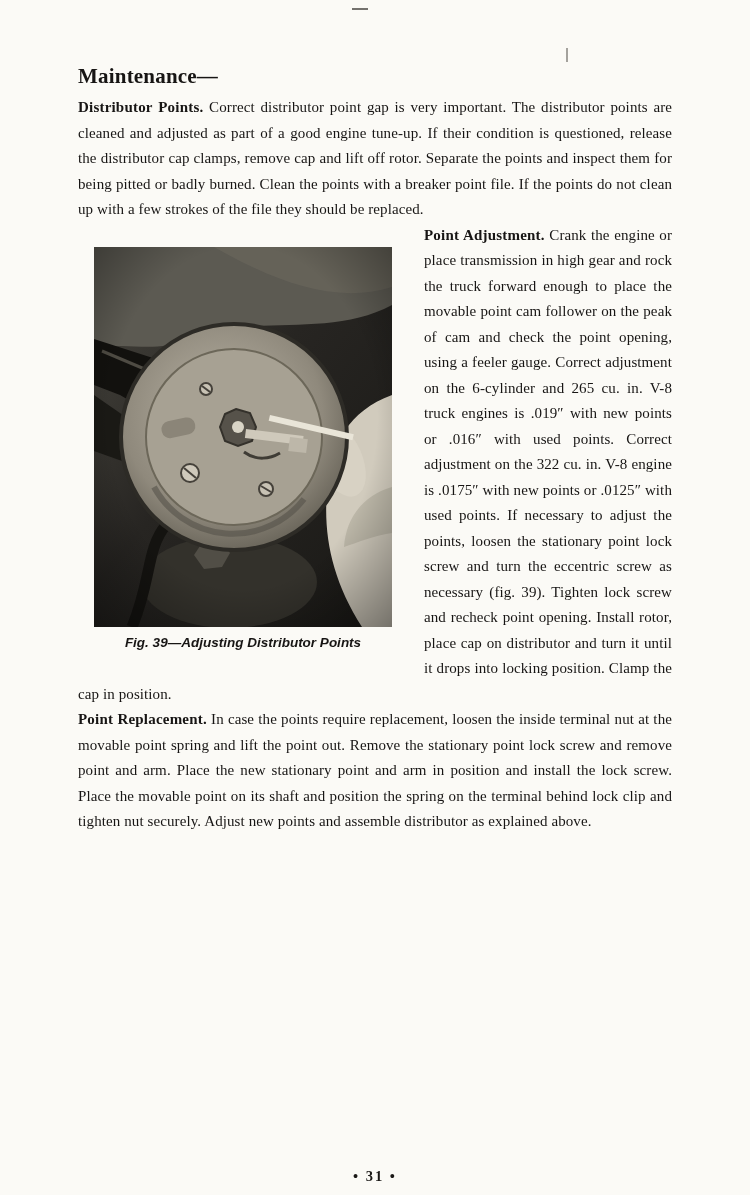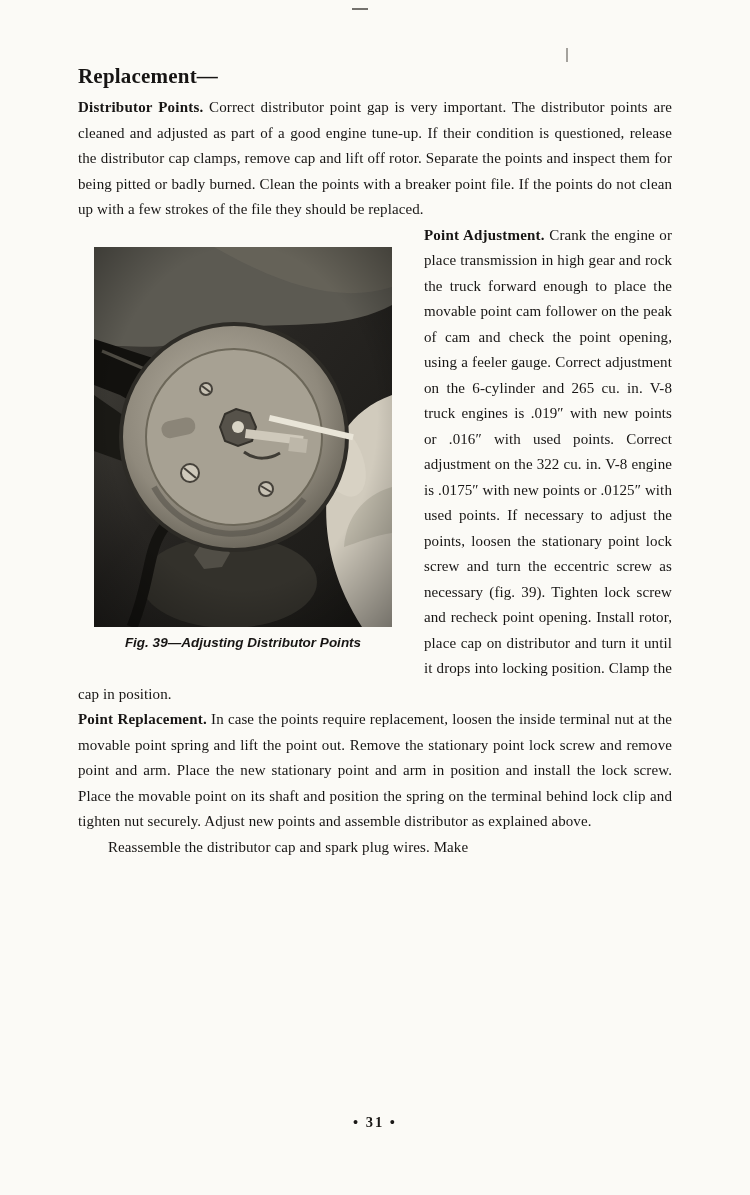--- a/index.html
+++ b/index.html
@@ -47,21 +47,21 @@
     font-style:italic;
     font-weight:bold;
     font-size:13.5px;
     text-align:center;
     margin-top:8px;
     color:#171514;
   }
   .page-number{
     position:absolute;
     left:0;right:0;
-    top:1114px;
+    top:1168px;
     text-align:center;
     font-size:14.5px;
     font-weight:bold;
     letter-spacing:2px;
     color:#1a1816;
   }
   .scan-artifact-top{
     position:absolute;top:8px;left:352px;
     width:16px;height:2px;background:#3a3835;opacity:.7;
   }
@@ -71,21 +71,21 @@
   }
 </style>
 </head>
 <body>
 
 <div class="page">
 
   <div class="scan-artifact-top"></div>
   <div class="scan-artifact-right"></div>
 
-  <h1 class="heading">Replacement—</h1>
+  <h1 class="heading">Maintenance—</h1>
 
   <p class="body-par"><b>Distributor Points.</b><span> Correct distributor point gap is very important. The distributor points are cleaned and adjusted as part of a good engine tune-up. If their condition is questioned, release the distributor cap clamps, remove cap and lift off rotor. Separate the points and inspect them for being pitted or badly burned. Clean the points with a breaker point file. If the points do not clean up with a few strokes of the file they should be replaced.</span></p>
 
   <figure class="fig">
     <div class="photo">
       <svg viewBox="0 0 298 380" preserveAspectRatio="none">
         <defs>
           <linearGradient id="bg" x1="0" y1="0" x2="1" y2="1">
             <stop offset="0%" stop-color="#4a4841"></stop>
             <stop offset="45%" stop-color="#272522"></stop>
@@ -145,17 +145,16 @@
         <rect width="298" height="380" fill="url(#vig)"></rect>
       </svg>
     </div>
     <figcaption class="caption">Fig. 39—Adjusting Distributor Points</figcaption>
   </figure>
 
   <p class="body-par"><b>Point Adjustment.</b><span> Crank the engine or place transmission in high gear and rock the truck forward enough to place the movable point cam follower on the peak of cam and check the point opening, using a feeler gauge. Correct adjustment on the 6-cylinder and 265 cu. in. V-8 truck engines is .019″ with new points or .016″ with used points. Correct adjustment on the 322 cu. in. V-8 engine is .0175″ with new points or .0125″ with used points. If necessary to adjust the points, loosen the stationary point lock screw and turn the eccentric screw as necessary (fig. 39). Tighten lock screw and recheck point opening. Install rotor, place cap on distributor and turn it until it drops into locking position. Clamp the cap in position.</span></p>
 
   <p class="body-par par-replacement"><b>Point Replacement.</b><span> In case the points require replacement, loosen the inside terminal nut at the movable point spring and lift the point out. Remove the stationary point lock screw and remove point and arm. Place the new stationary point and arm in position and install the lock screw. Place the movable point on its shaft and position the spring on the terminal behind lock clip and tighten nut securely. Adjust new points and assemble distributor as explained above.</span></p>
 
-  <p class="body-par par-indent">Reassemble the distributor cap and spark plug wires. Make</p>
 
   <div class="page-number">• 31 •</div>
 
 </div>
 
 </body></html>

